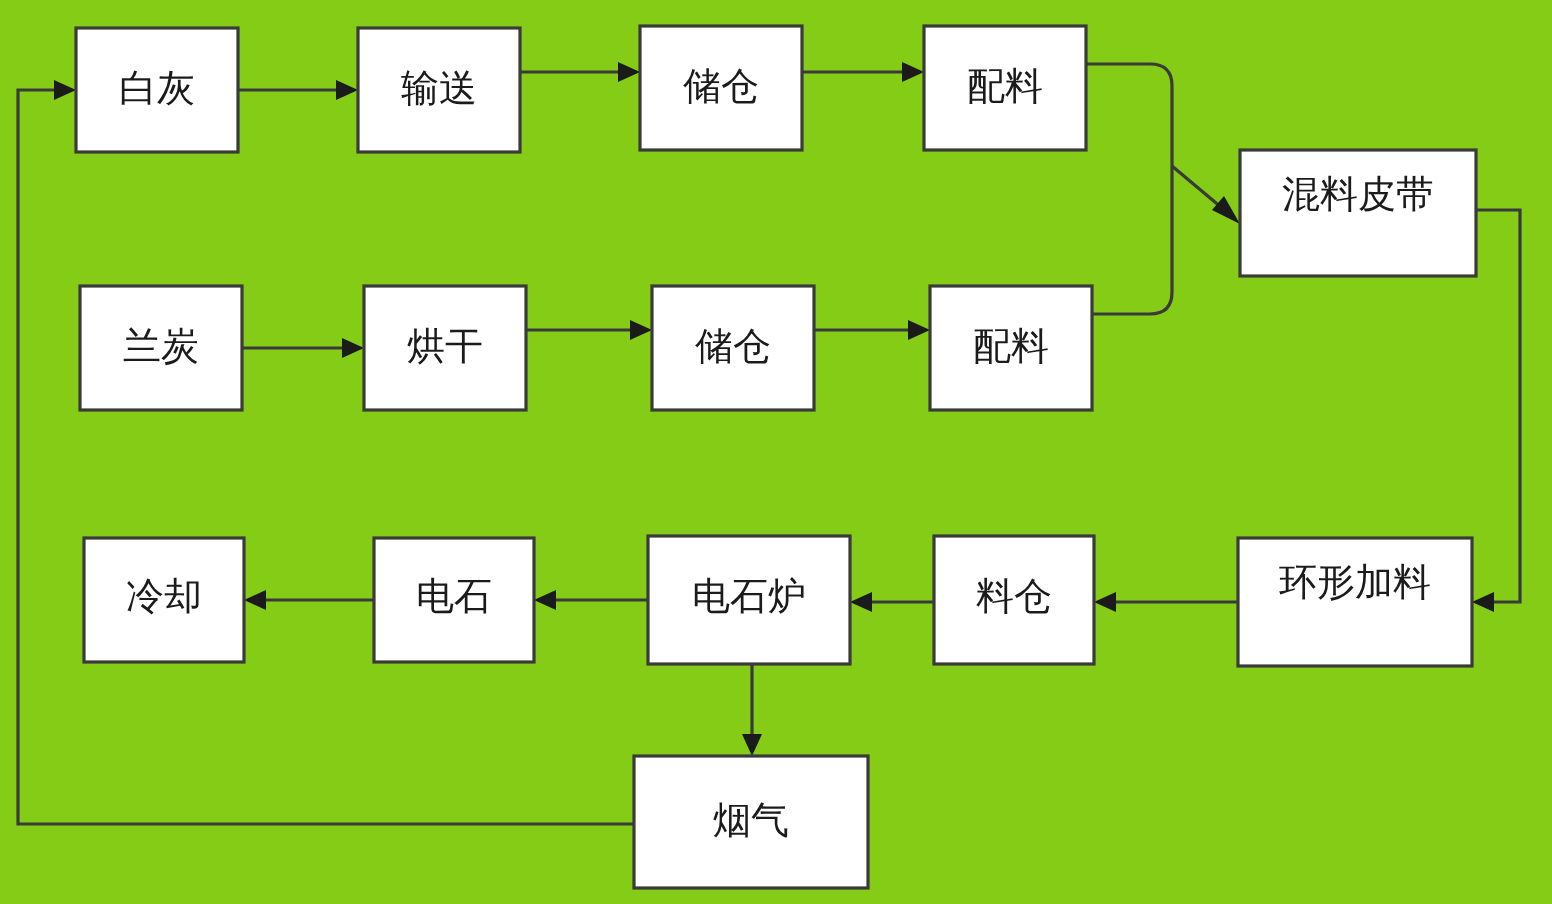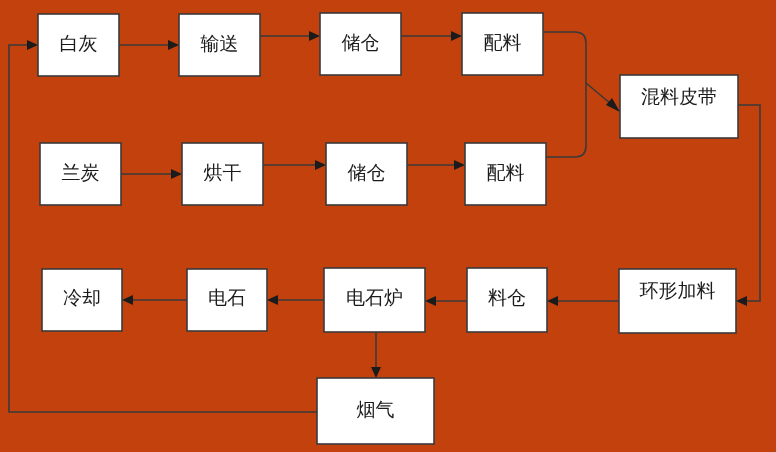--- a/index.html
+++ b/index.html
@@ -3,21 +3,21 @@
 <meta charset="utf-8">
 <style>
   html,body{margin:0;padding:0;background:#ffffff;}
   body{
     font-family:"Liberation Serif","DejaVu Serif",serif;
   }
   #stage{
     position:relative;
     width:776px;
     height:452px;
-    background:#c2410c;
+    background:#84cc16;
     overflow:hidden;
     text-decoration:underline;
   }
   svg#flow{
     position:absolute;
     left:0; top:0;
     width:776px;
     height:452px;
   }
   .node-rect{

